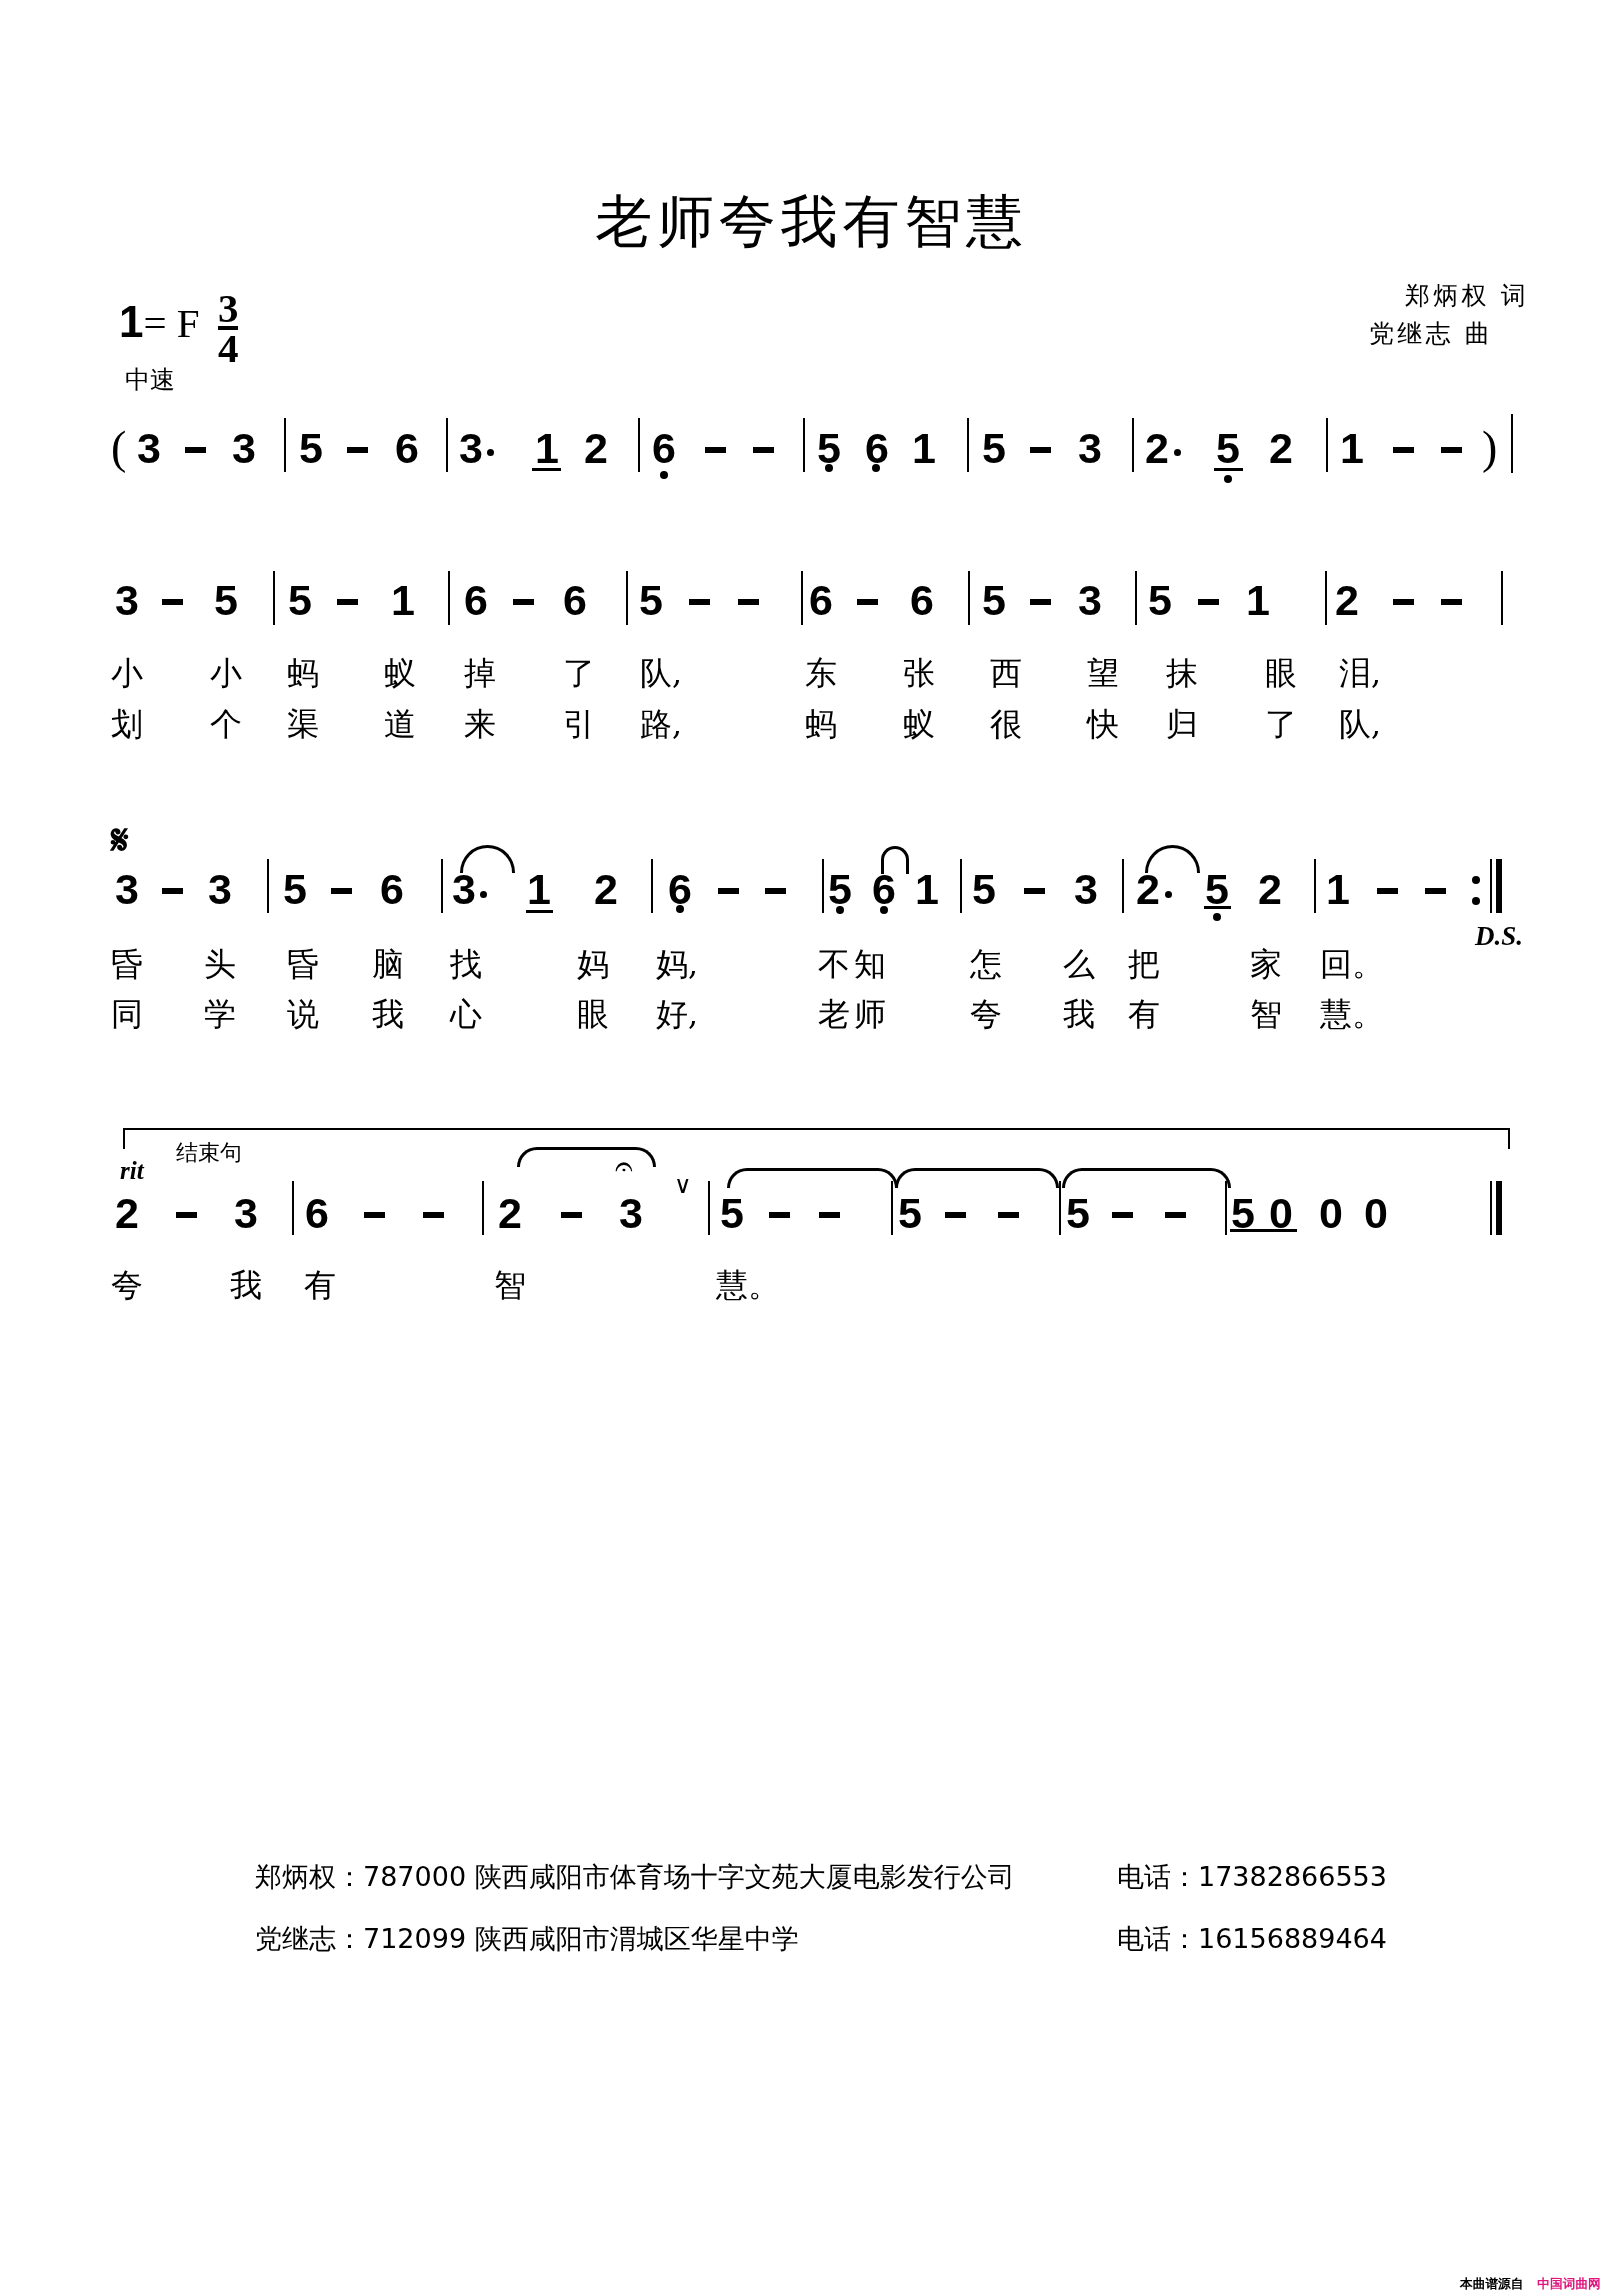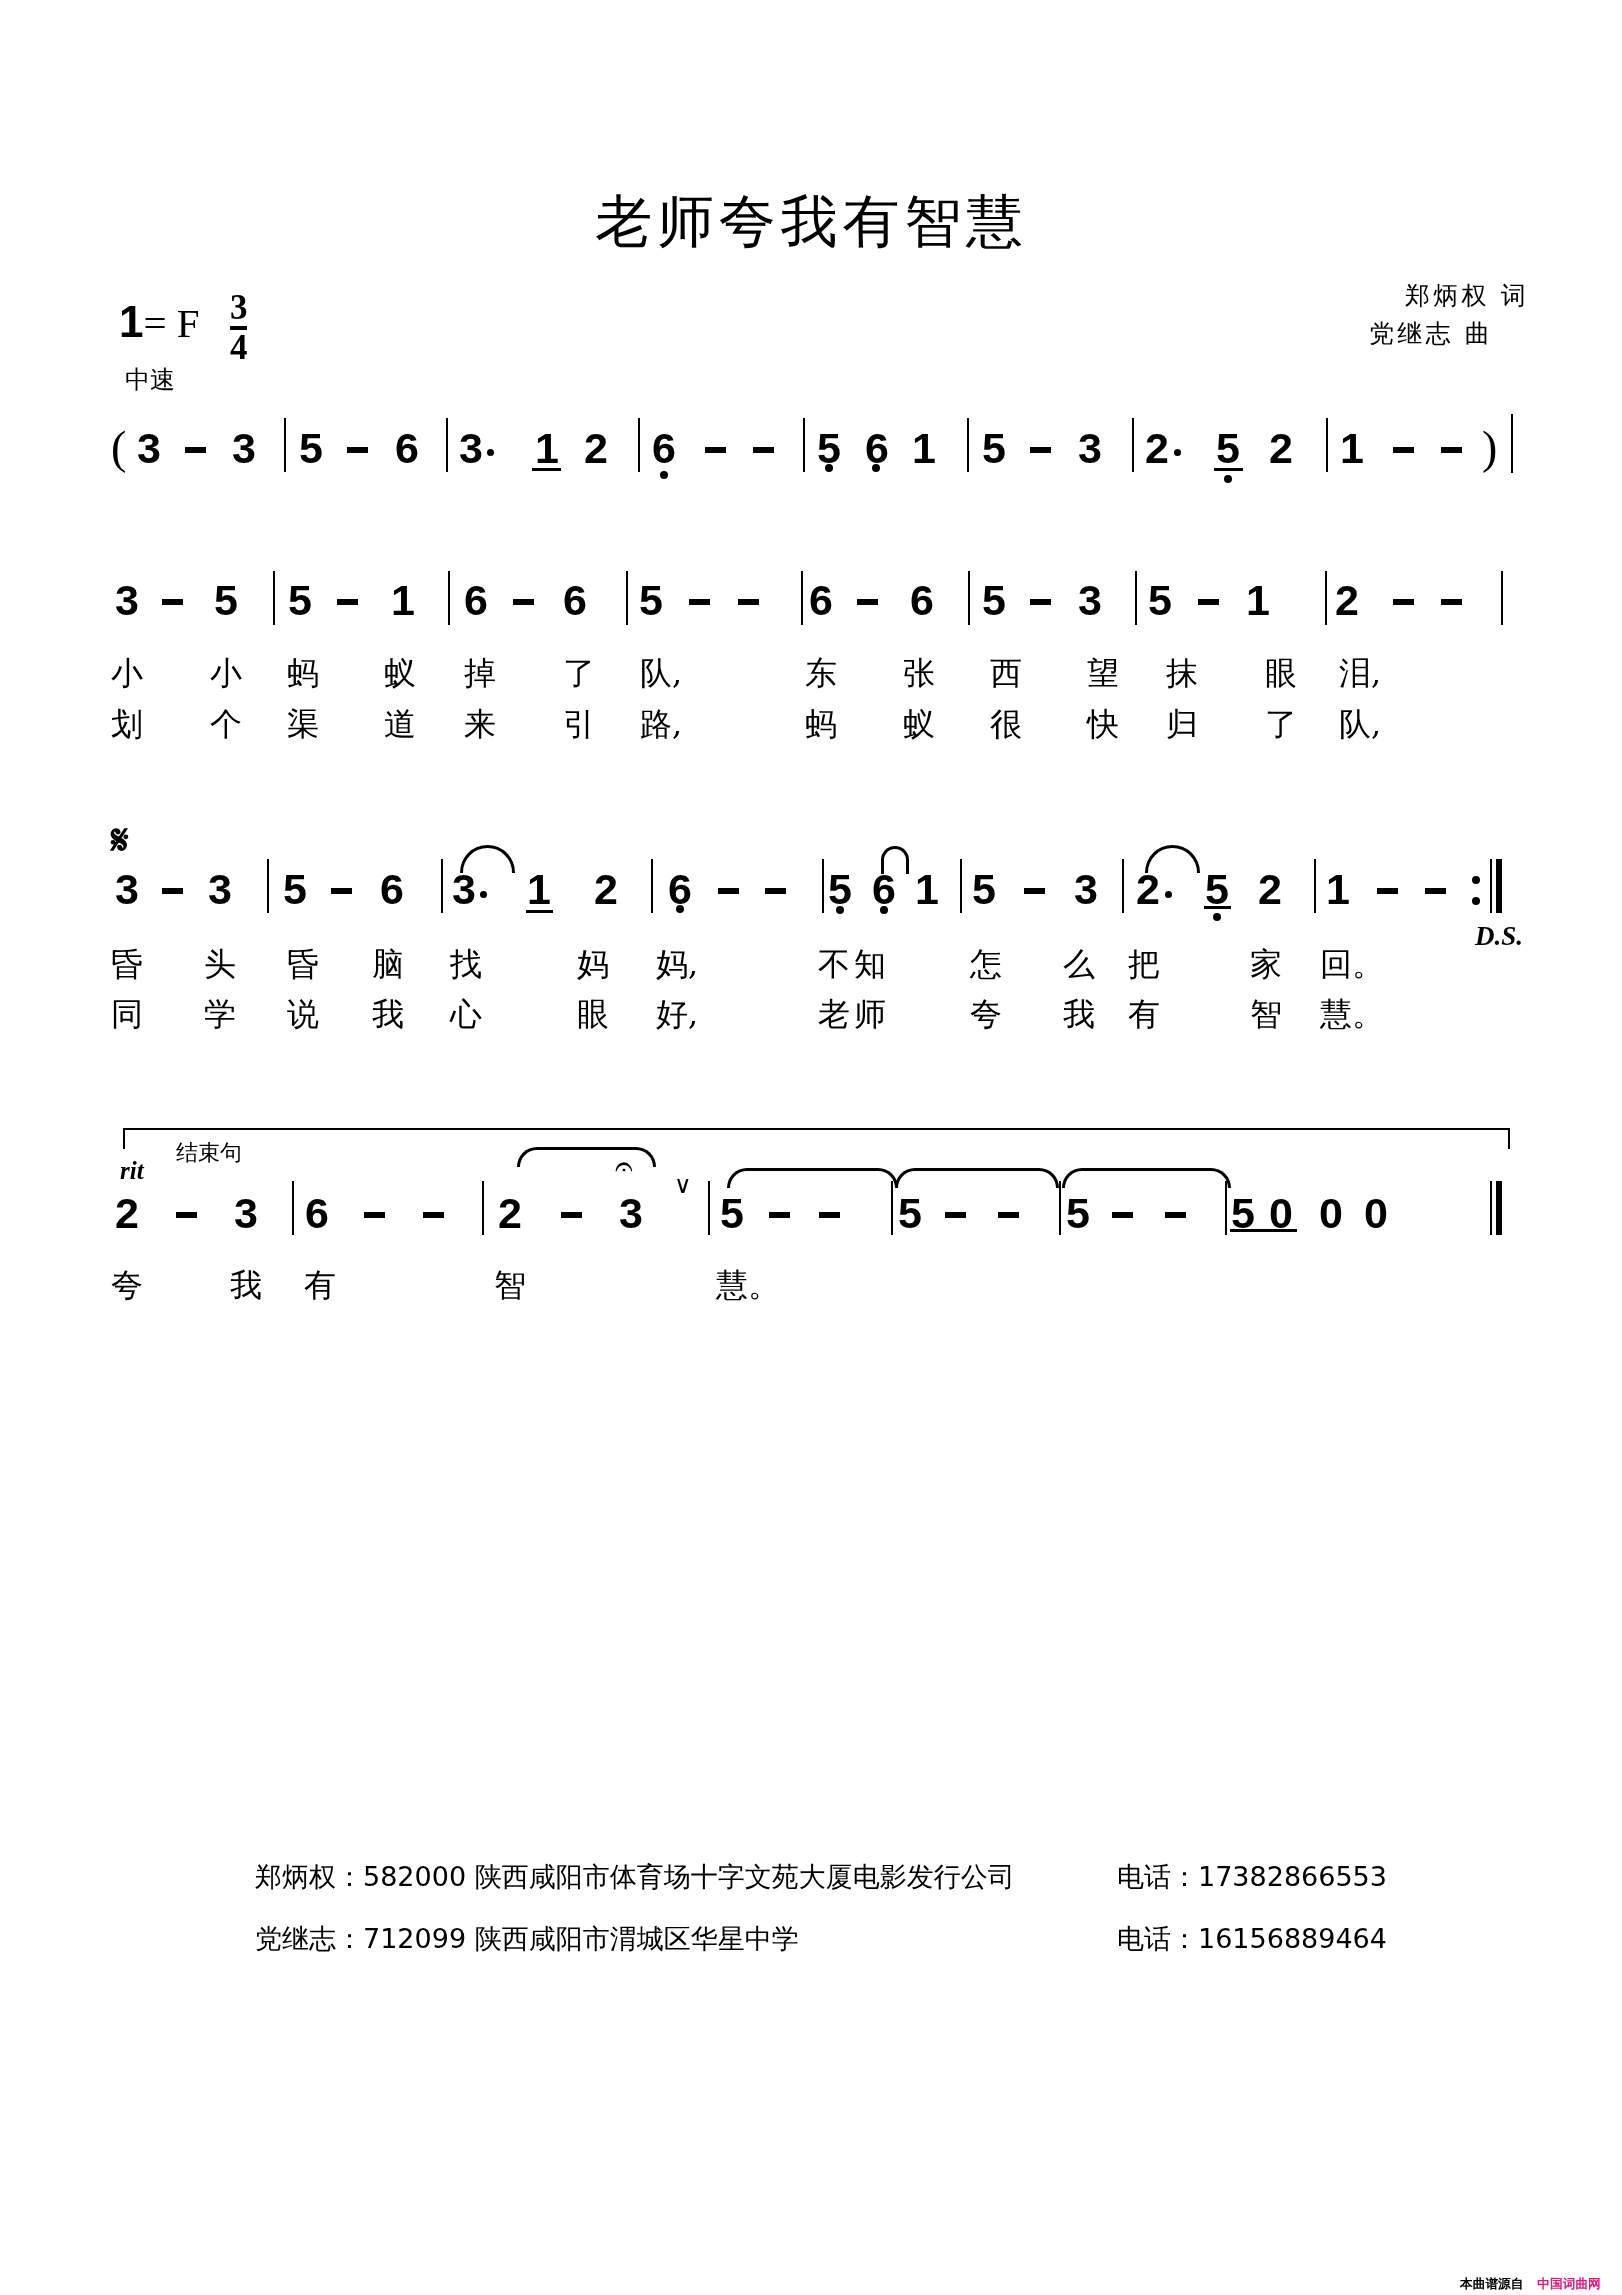--- a/index.html
+++ b/index.html
@@ -5,21 +5,21 @@
   html, body { margin:0; padding:0; background:#ffffff; }
   body { width:1623px; height:2295px; position:relative; overflow:hidden;
          font-family:"DejaVu Sans", sans-serif; color:#000; }
   .abs { position:absolute; white-space:nowrap; }
   .title { left:0; width:1623px; text-align:center; top:184px; font-size:57px;
            font-family:"DejaVu Serif", serif; letter-spacing:4.8px; font-weight:normal; }
   .credit { font-size:25px; font-family:"DejaVu Serif", serif; letter-spacing:3.2px; }
   .key { font-family:"Liberation Serif", serif; font-size:41px; }
   .key .one { font-family:"Liberation Sans", sans-serif; font-weight:bold; font-size:44px; }
   .frac { display:inline-block; vertical-align:middle; text-align:center; font-family:"Liberation Serif", serif;
-          font-weight:bold; font-size:35px; line-height:32px; margin-left:20px; }
+          font-weight:bold; font-size:41px; line-height:32px; margin-left:8px; }
   .frac .bar { display:block; height:3.2px; background:#000; margin:2.4px 0; }
   .tempo { font-size:25px; }
   .note { position:absolute; font-family:"Liberation Sans", sans-serif; font-weight:bold; font-size:43px;
           width:32px; text-align:center; line-height:48px; }
   .dash { position:absolute; width:20.6px; height:5.5px; background:#000; }
   .barline { position:absolute; width:2.4px; background:#000; }
   .dot-below { position:absolute; width:8px; height:8px; border-radius:50%; background:#000; }
   .uline { position:absolute; height:3.2px; background:#000; }
   .aug { position:absolute; width:7.1px; height:7.1px; border-radius:50%; background:#000; }
   .paren { position:absolute; font-family:"Liberation Serif", serif; font-size:46px; line-height:48px; }
@@ -307,21 +307,21 @@
   <div>
     <div class="lyric" style="left:111px; top:1266px;">夸</div>
     <div class="lyric" style="left:230px; top:1266px;">我</div>
     <div class="lyric" style="left:304px; top:1266px;">有</div>
     <div class="lyric" style="left:494px; top:1266px;">智</div>
     <div class="lyric" style="left:716px; top:1266px;">慧。</div>
   </div>
 </div>
 
 <div>
-  <div class="abs footer" style="left:255px; top:1859px;">郑炳权：582000 陕西咸阳市体育场十字文苑大厦电影发行公司</div>
+  <div class="abs footer" style="left:255px; top:1859px;">郑炳权：787000 陕西咸阳市体育场十字文苑大厦电影发行公司</div>
   <div class="abs footer" style="left:1117px; top:1859px;">电话：17382866553</div>
   <div class="abs footer" style="left:255px; top:1921px;">党继志：712099 陕西咸阳市渭城区华星中学</div>
   <div class="abs footer" style="left:1117px; top:1921px;">电话：16156889464</div>
 </div>
 
 <div class="abs wm" style="left:1460px; top:2276px;">
   <span>本曲谱源自</span>
   <span style="margin-left:9.5px; color:#e0157f;">中国词曲网</span>
 </div>
 

